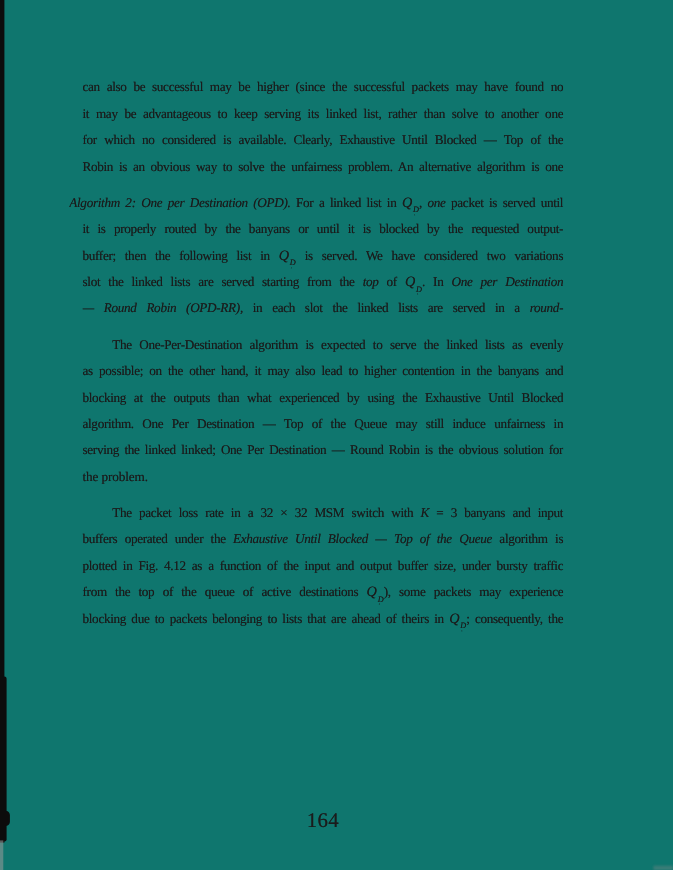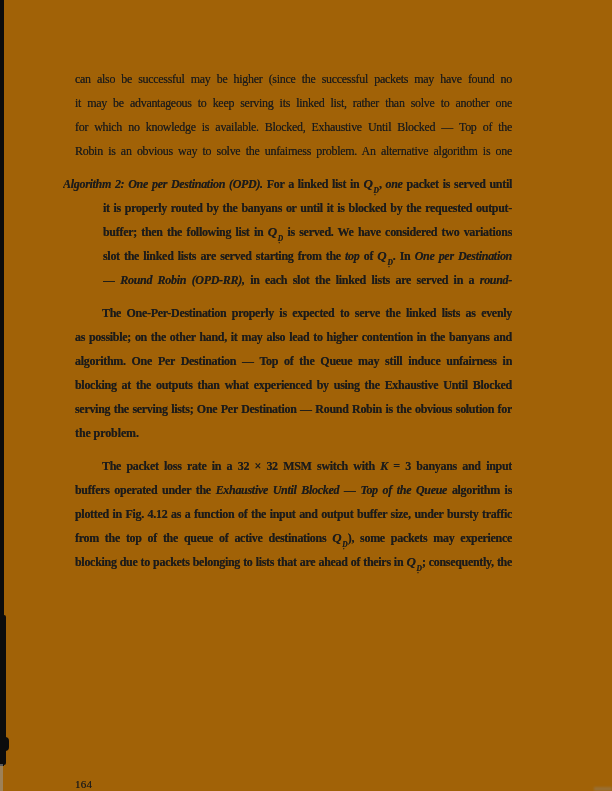--- a/index.html
+++ b/index.html
@@ -6,21 +6,21 @@
   html, body { margin: 0; padding: 0; }
   body {
     width: 612px; height: 791px;
     position: relative;
     background: #ffffff;
     overflow: hidden;
     font-family: "Liberation Serif", serif;
   }
   #page {
     position: absolute; inset: 0;
-    background: #a16207;
+    background: #0f766e;
   }
   
   .edge-stripe {
     position: absolute; left: 0; top: 0;
     width: 4px; height: 766px;
     background: #0c0c0c;
   }
   .edge-stripe-wide {
     position: absolute; left: 0; top: 615px;
     width: 6px; height: 150px;
@@ -49,91 +49,92 @@
   #text-block {
     position: absolute;
     left: 75px; top: 67px; width: 437px;
     font-size: 12px; line-height: 24px;
     color: #1b1b1b;
     letter-spacing: -0.3px;
     word-spacing: -0.5px;
     text-shadow: 0 0 0.45px rgba(25,25,25,0.7);
   }
   .para { margin: 0; }
-  .para + .para { margin-top: 9px; font-weight: bold; }
+  .para + .para { margin-top: 9px; }
   .line {
     height: 24px; overflow: hidden;
     text-align: justify;
     text-align-last: justify;
   }
   .line.noj {
     text-align-last: left;
     letter-spacing: -0.1px; word-spacing: 0;
   }
   .alg-first { margin-left: -12px; }
-  .alg-rest  { margin-left: 28px; }
+  .alg-rest  { }
   .indent-first { text-indent: 27px; }
 
   
   .qsym { display: inline-block; white-space: nowrap; }
   .qsym > i { font-size: 13px; }
   .qsym .stack {
     display: inline-flex; flex-direction: column; align-items: flex-start;
     vertical-align: -5px; margin-left: 1px;
     font-size: 7.5px; line-height: 7px;
     font-style: italic;
     letter-spacing: 0; word-spacing: 0;
   }
   #page-number {
     position: absolute;
-    left: 75px; top: 778px; width: 437px;
-    font-size: 11px; color: #1b1b1b;
+    left: 75px; top: 736px; width: 437px;
+    text-align: center;
+    font-size: 19px; color: #1b1b1b;
     letter-spacing: 0.3px;
     text-shadow: 0 0 0.45px rgba(25,25,25,0.7);
   }
 </style>
 </head>
 <body style="background: rgb(255, 255, 255);">
 
 <div id="page">
   <div class="edge-stripe"></div>
   <div class="edge-stripe-wide"></div>
   <div class="edge-blob"></div>
   <div class="edge-fade"></div>
   <div class="corner-smudge"></div>
 
   <div id="text-block" style="color: rgb(27, 27, 27);">
       <div class="para flush">
         <div class="line">can also be successful may be higher (since the successful packets may have found no</div>
         <div class="line">it may be advantageous to keep serving its linked list, rather than solve to another one</div>
-        <div class="line">for which no knowledge is available. Blocked, Exhaustive Until Blocked — Top of the</div>
+        <div class="line">for which no considered is available. Clearly, Exhaustive Until Blocked — Top of the</div>
         <div class="line">Robin is an obvious way to solve the unfairness problem. An alternative algorithm is one</div>
       </div>
       <div class="para algorithm">
         <div class="line alg-first"><i>Algorithm 2: One per Destination (OPD).</i> For a linked list in <span class="qsym"><i>Q</i><span class="stack">
               <span>D</span>
               <span>i</span>
             </span></span>, <i>one</i> packet is served until</div>
         <div class="line alg-rest">it is properly routed by the banyans or until it is blocked by the requested output-</div>
         <div class="line alg-rest">buffer; then the following list in <span class="qsym"><i>Q</i><span class="stack">
               <span>D</span>
               <span>i</span>
             </span></span> is served. We have considered two variations</div>
         <div class="line alg-rest">slot the linked lists are served starting from the <i>top</i> of <span class="qsym"><i>Q</i><span class="stack">
               <span>D</span>
               <span>i</span>
             </span></span>. In <i>One per Destination</i></div>
         <div class="line alg-rest"><i>— Round Robin (OPD-RR),</i> in each slot the linked lists are served in a <i>round-</i></div>
       </div>
       <div class="para indent">
-        <div class="line indent-first">The One-Per-Destination properly is expected to serve the linked lists as evenly</div>
+        <div class="line indent-first">The One-Per-Destination algorithm is expected to serve the linked lists as evenly</div>
         <div class="line">as possible; on the other hand, it may also lead to higher contention in the banyans and</div>
+        <div class="line">blocking at the outputs than what experienced by using the Exhaustive Until Blocked</div>
         <div class="line">algorithm. One Per Destination — Top of the Queue may still induce unfairness in</div>
-        <div class="line">blocking at the outputs than what experienced by using the Exhaustive Until Blocked</div>
-        <div class="line">serving the serving lists; One Per Destination — Round Robin is the obvious solution for</div>
+        <div class="line">serving the linked linked; One Per Destination — Round Robin is the obvious solution for</div>
         <div class="line noj">the problem.</div>
       </div>
       <div class="para indent">
         <div class="line indent-first">The packet loss rate in a 32 × 32 MSM switch with <i>K</i> = 3 banyans and input</div>
         <div class="line">buffers operated under the <i>Exhaustive Until Blocked — Top of the Queue</i> algorithm is</div>
         <div class="line">plotted in Fig. 4.12 as a function of the input and output buffer size, under bursty traffic</div>
         <div class="line">from the top of the queue of active destinations <span class="qsym"><i>Q</i><span class="stack">
               <span>D</span>
               <span>i</span>
             </span></span>), some packets may experience</div>

